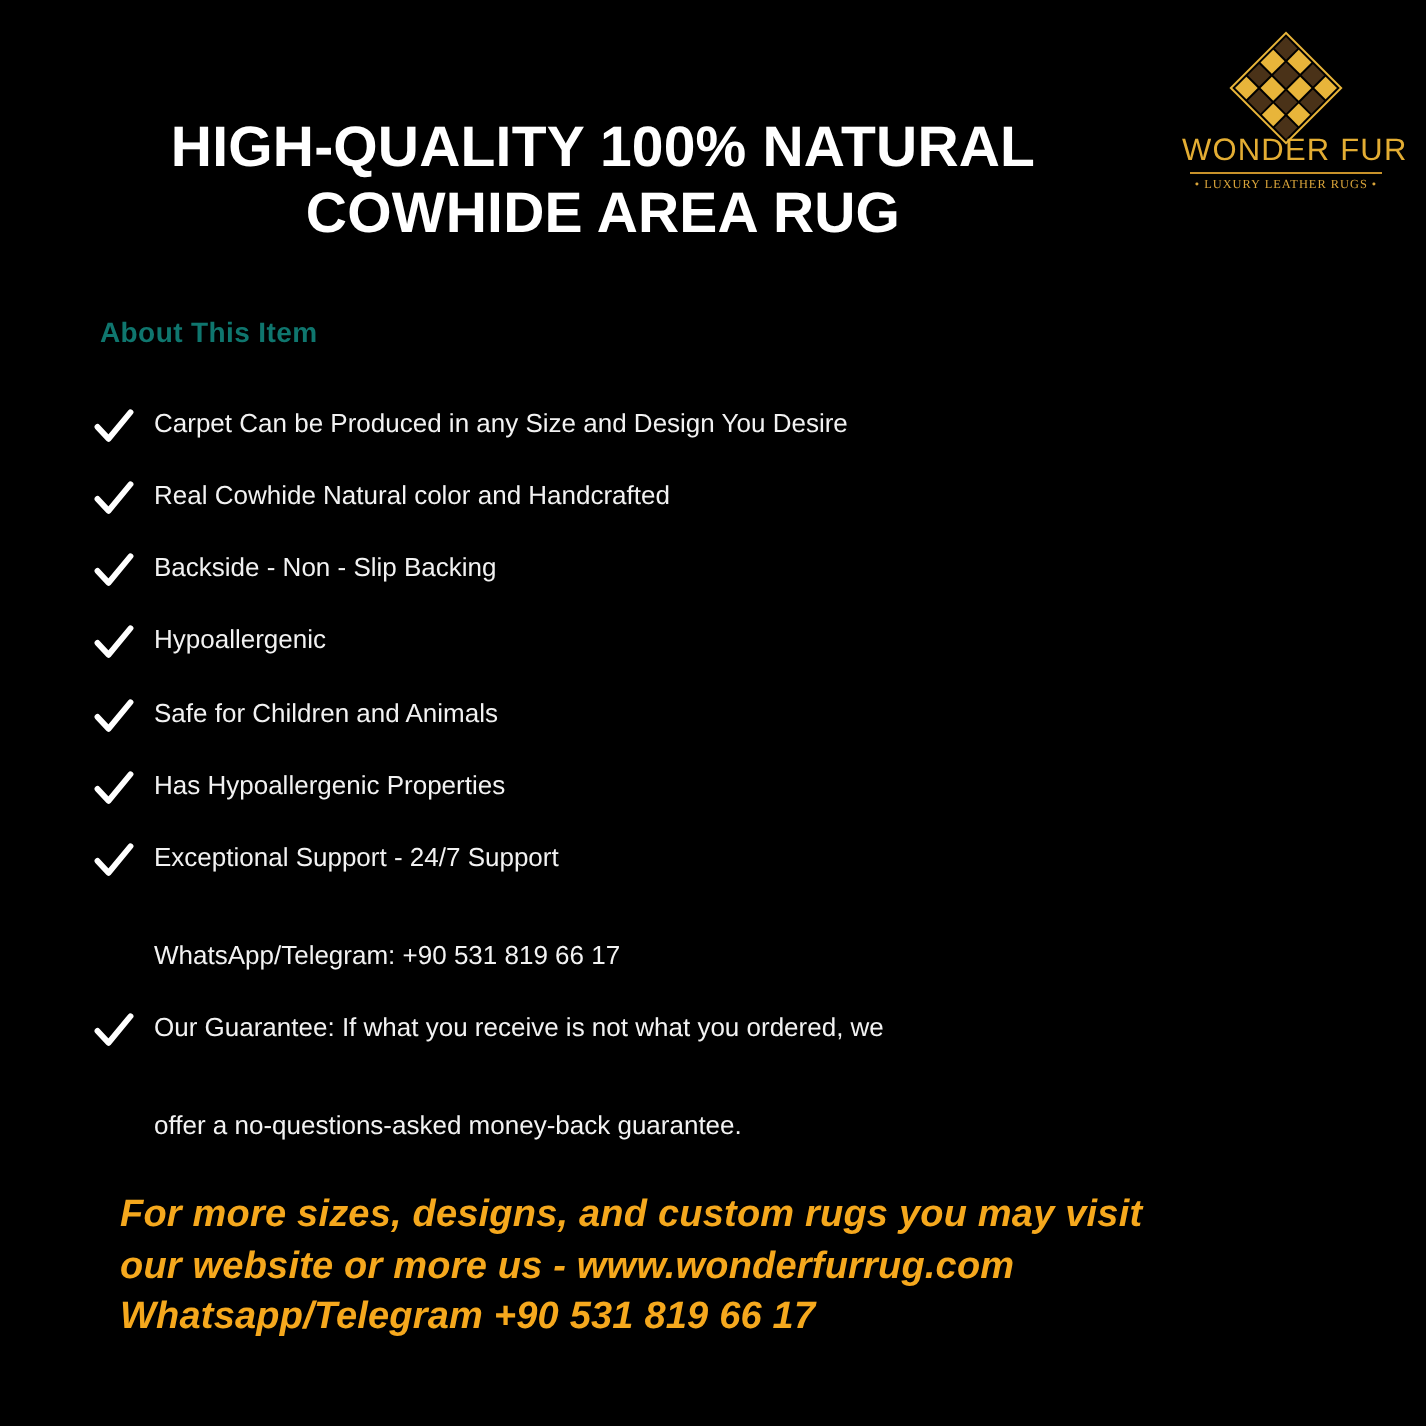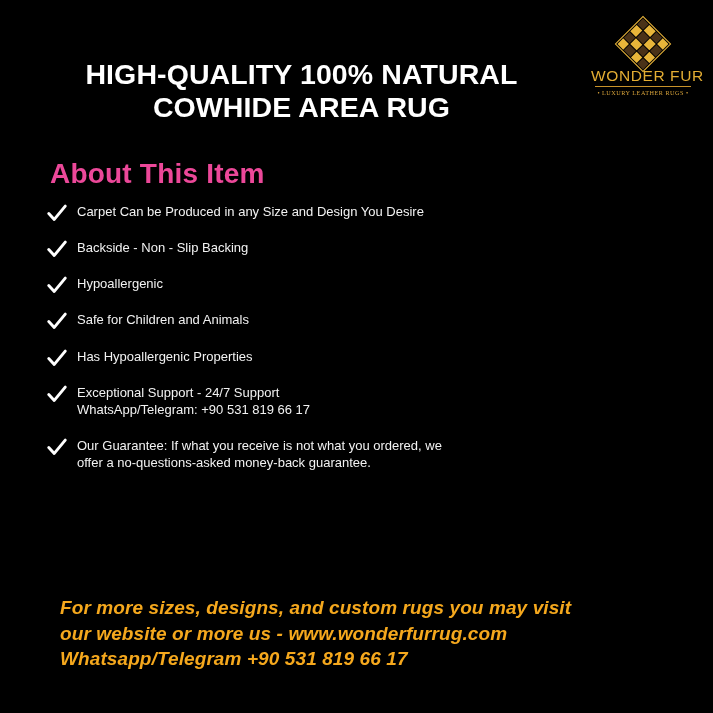--- a/index.html
+++ b/index.html
@@ -72,23 +72,23 @@
     font-weight:bold;
     line-height:1.16;
     letter-spacing:0.1px;
     color:#ffffff;
   }
 
   
   .about {
     position:absolute;
     top:158px; left:50px;
-    font-size:28px;
+    font-size:14px;
     font-weight:bold;
-    color:#ec4899;
+    color:#0f766e;
     letter-spacing:0.2px;
   }
 
   
   .features {
     position:absolute;
     top:203px; left:44px;
     width:640px;
     list-style:none;
   }
@@ -101,21 +101,21 @@
     color:#f2f2f2;
     font-weight:400;
   }
   .feature .check {
     position:absolute;
     left:2px; top:-1px;
     width:22px; height:22px;
     color:#ffffff;
   }
   .feature .check svg { display:block; width:22px; height:22px; }
-  .feature .line2 { display:block; }
+  .feature .line2 { display:block;margin-top:32px; }
 
   
   .footer {
     position:absolute;
     left:60px; top:595px;
     font-size:19px;
     font-weight:bold;
     line-height:1.35;
     color:#f5a81d;
     letter-spacing:0.1px;
@@ -160,20 +160,28 @@
 
     <li class="feature">
       <span class="check">
         <svg viewBox="0 0 24 24">
             <path d="M3 12.5 L9 19 L21 4.5" fill="none" stroke="currentColor" stroke-width="3.2" stroke-linecap="round" stroke-linejoin="round"></path>
           </svg>
       </span>
       <span>Carpet Can be Produced in any Size and Design You Desire</span>
     </li>
 
+    <li class="feature">
+      <span class="check">
+        <svg viewBox="0 0 24 24">
+            <path d="M3 12.5 L9 19 L21 4.5" fill="none" stroke="currentColor" stroke-width="3.2" stroke-linecap="round" stroke-linejoin="round"></path>
+          </svg>
+      </span>
+      <span>Real Cowhide Natural color and Handcrafted</span>
+    </li>
 
     <li class="feature">
       <span class="check">
         <svg viewBox="0 0 24 24">
             <path d="M3 12.5 L9 19 L21 4.5" fill="none" stroke="currentColor" stroke-width="3.2" stroke-linecap="round" stroke-linejoin="round"></path>
           </svg>
       </span>
       <span>Backside - Non - Slip Backing</span>
     </li>
 

